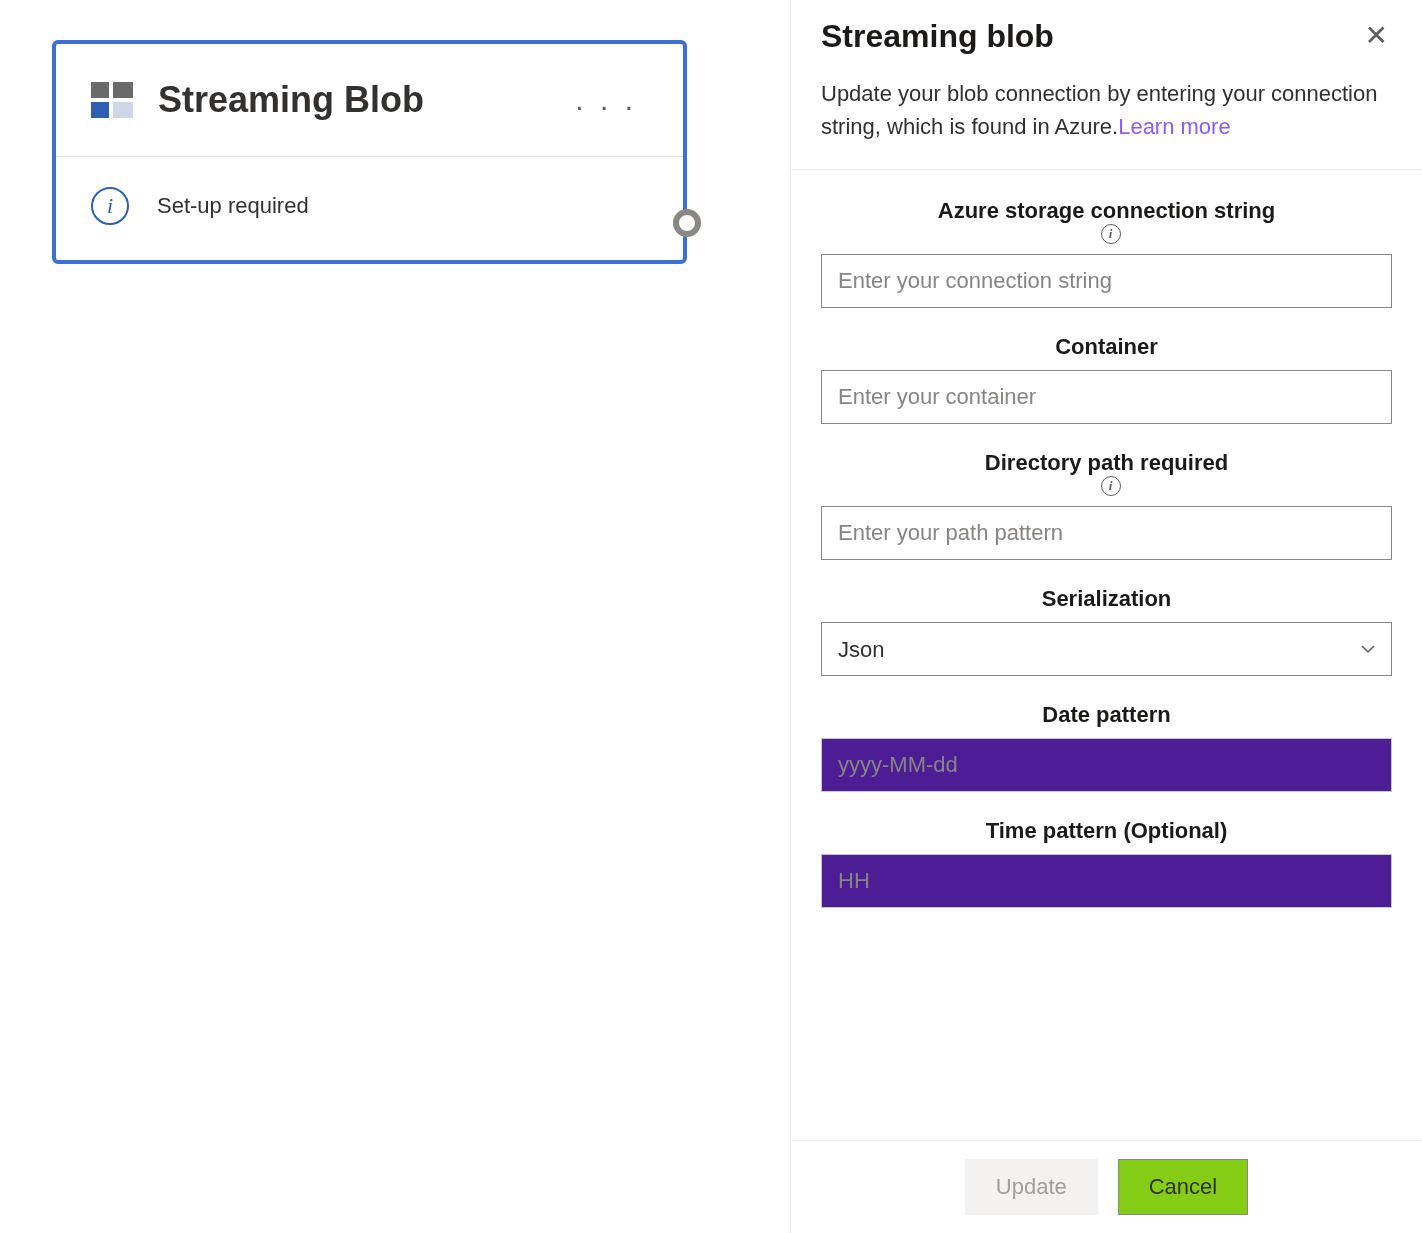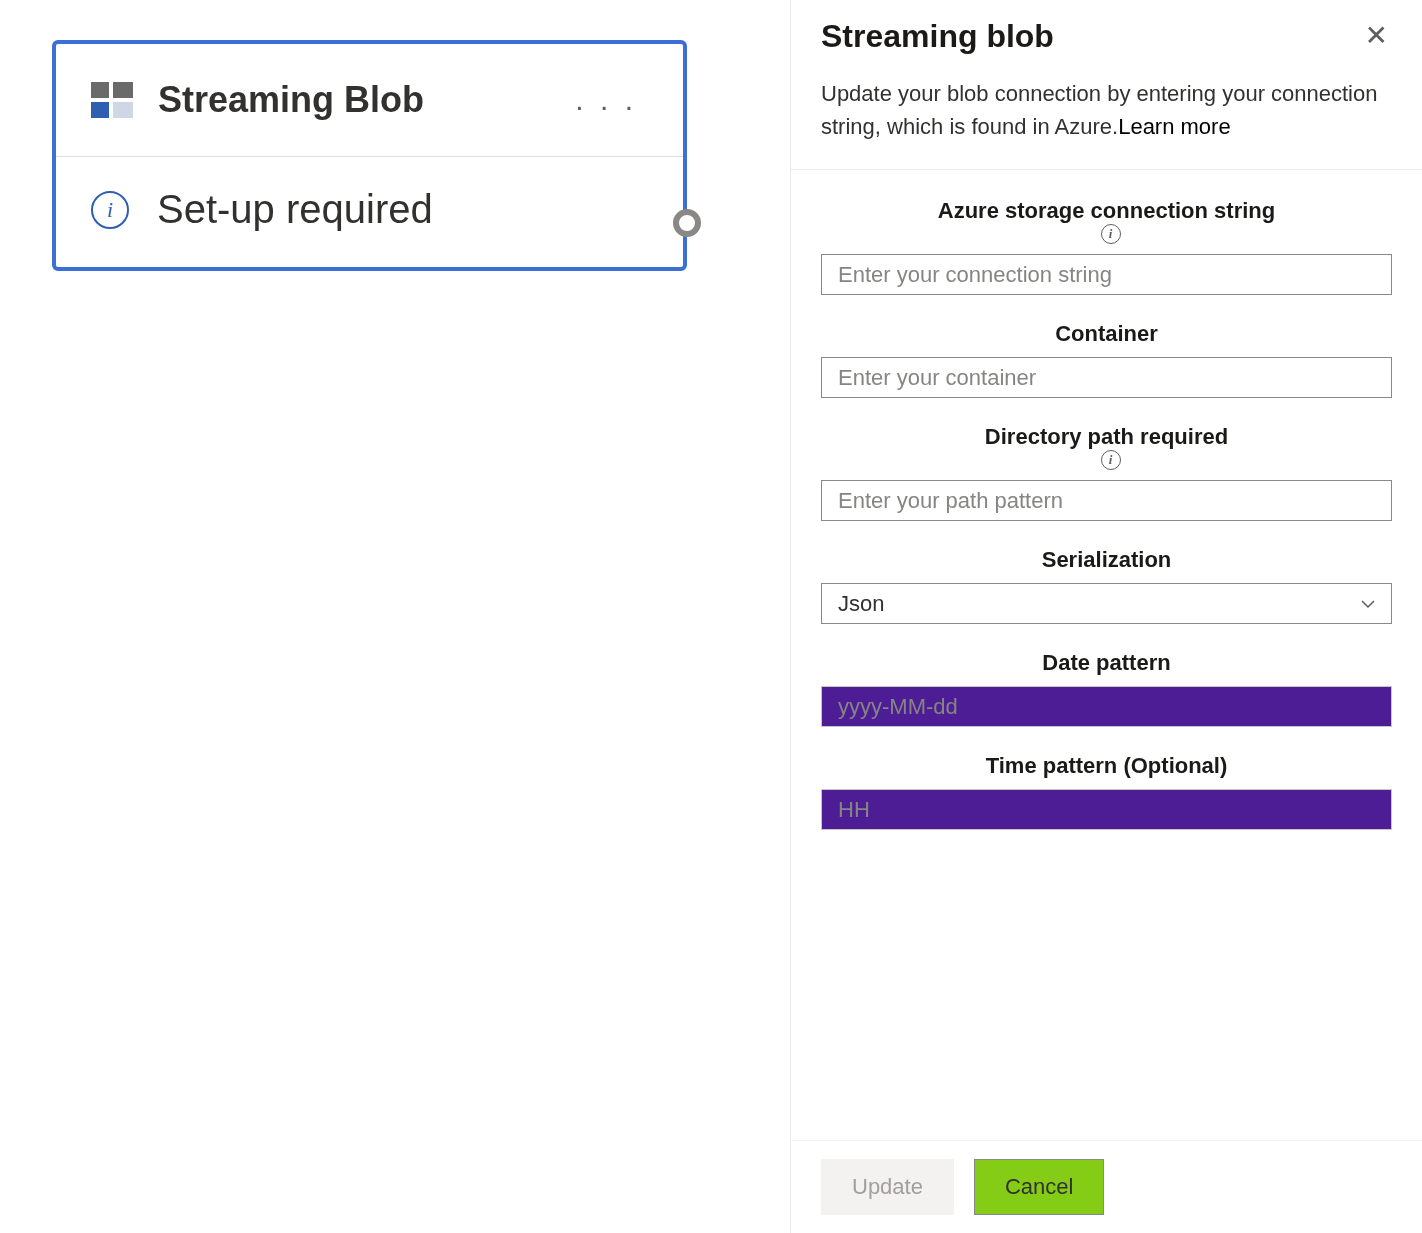--- a/index.html
+++ b/index.html
@@ -68,21 +68,21 @@
       display: inline-flex;
       align-items: center;
       justify-content: center;
       color: #2f5fb0;
       font-size: 22px;
       font-family: Georgia, serif;
       font-style: italic;
       margin-right: 28px;
     }
     .node-status {
-      font-size: 40px;
+      font-size: 22px;
       color: #323130;
     }
     .output-port {
       position: absolute;
       right: -18px;
       top: 165px;
       width: 28px;
       height: 28px;
       border-radius: 50%;
       background: #ffffff;
@@ -123,21 +123,21 @@
       padding: 4px 4px;
       font-weight: 300;
     }
     .panel-desc {
       margin-top: 22px;
       font-size: 22px;
       line-height: 1.5;
       color: #323130;
     }
     .panel-desc a {
-      color: #000000;
+      color: #8b5cf6;
       text-decoration: none;
     }
     .panel-body {
       flex: 1;
       overflow-y: auto;
       padding: 28px 30px 10px 30px;
     }
     .field {
       margin-bottom: 26px;
     }
@@ -159,21 +159,21 @@
       display: inline-flex;
       align-items: center;
       justify-content: center;
       font-size: 13px;
       color: #605e5c;
       font-family: Georgia, serif;
       font-style: italic;
     }
     .text-input, .select-input {
       width: 100%;
-      height: 41px;
+      height: 54px;
       border: 1px solid #8a8886;
       padding: 0 16px;
       font-size: 22px;
       font-family: inherit;
       color: #323130;
       background: #ffffff;
     }
     .text-input::placeholder {
       color: #878583;
     }
@@ -198,21 +198,21 @@
       transform: translateY(-50%);
       pointer-events: none;
       width: 16px;
       height: 16px;
     }
     .chevron svg { display:block; }
 
     .panel-foot {
       padding: 18px 30px 18px 30px;
       display: flex;
-      justify-content: flex-start;
+      justify-content: center;
       gap: 20px;
       border-top: 1px solid #f3f2f1;
     }
     .btn {
       height: 56px;
       padding: 0 30px;
       font-size: 22px;
       font-family: inherit;
       border: 1px solid transparent;
       cursor: pointer;

